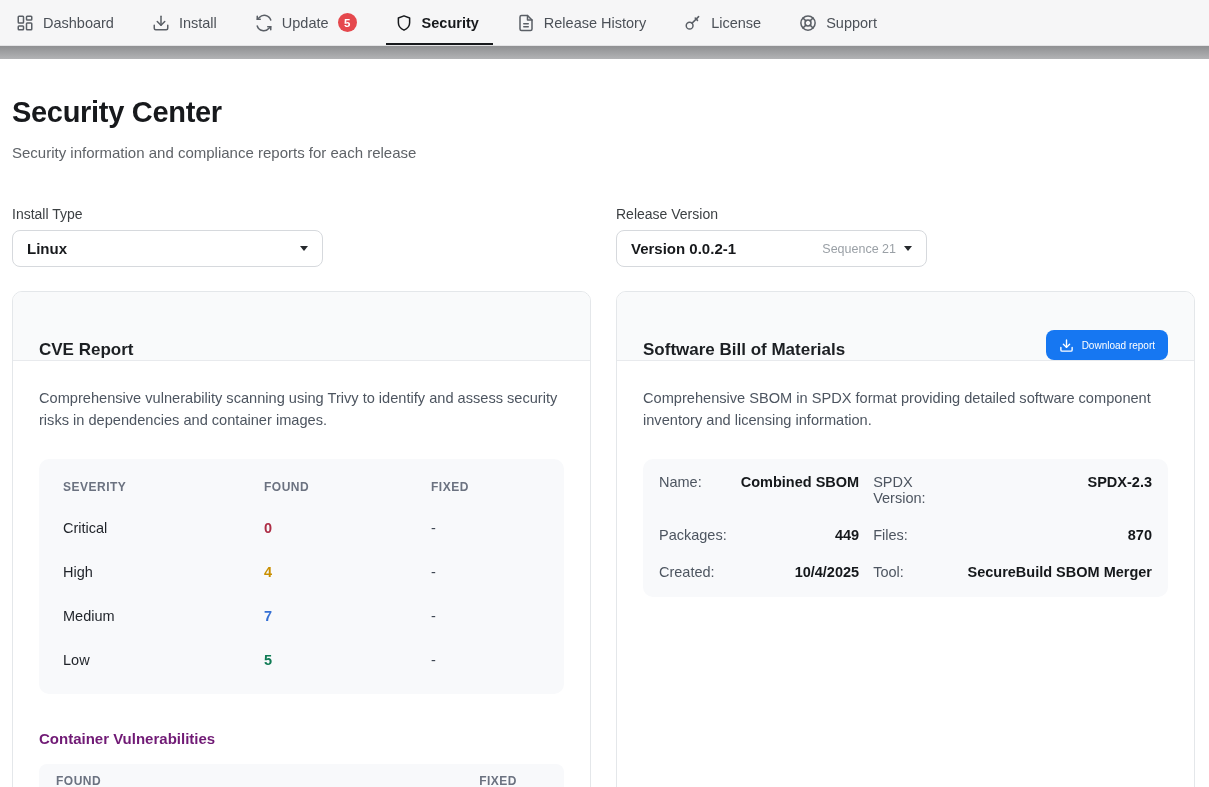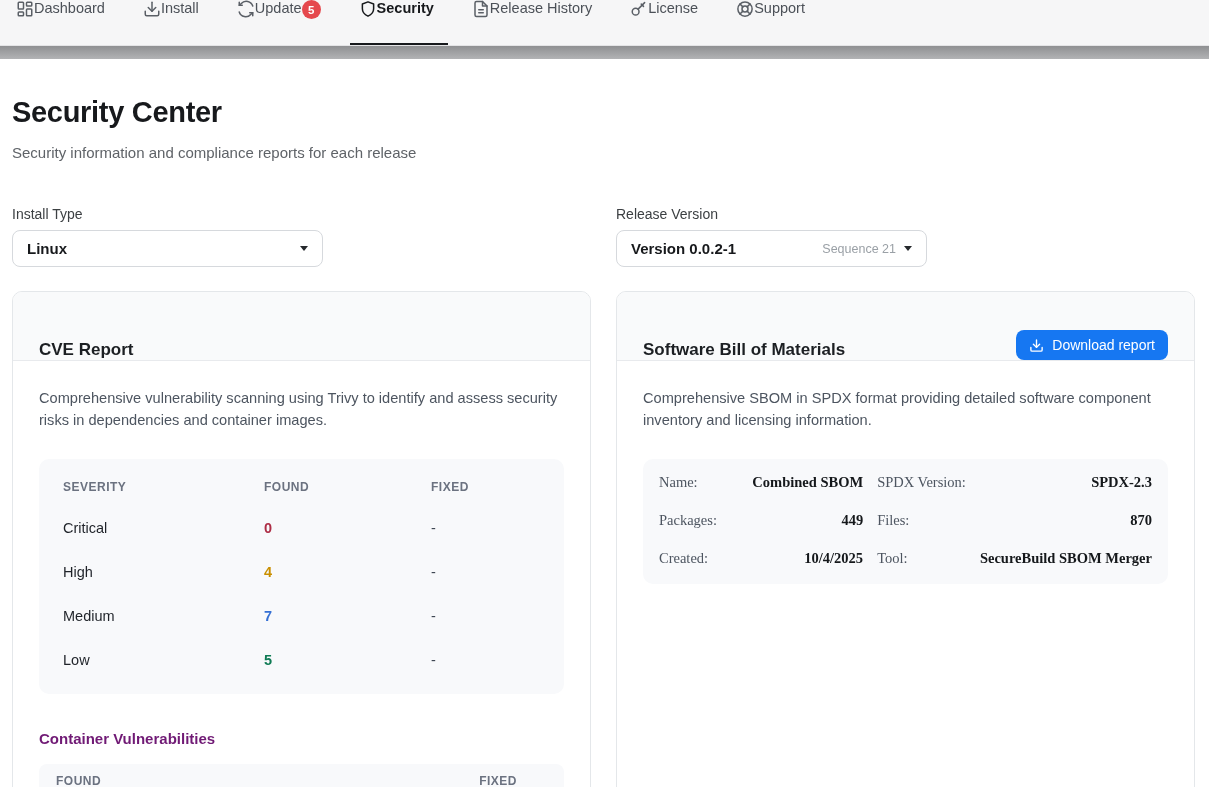--- a/index.html
+++ b/index.html
@@ -16,21 +16,22 @@
     height: 46px;
     background: #f6f6f7;
     border-bottom: 1px solid #e4e4e6;
     display: flex;
     align-items: stretch;
     padding: 0 16px;
     gap: 38px;
   }
   .nav-item {
     display: flex;
-    align-items: flex-start;
+    align-items: center;
+    gap: 9px;
     font-size: 14.5px;
     color: #4c5158;
     position: relative;
     cursor: pointer;
     white-space: nowrap;
   }
   .nav-item svg { width: 18px; height: 18px; stroke: #5a5f66; }
   .nav-item.active { color: #17191c; font-weight: 600; }
   .nav-item.active svg { stroke: #17191c; }
   .nav-item.active::after {
@@ -201,38 +202,37 @@
   .btn-primary {
     display: inline-flex;
     align-items: center;
     gap: 8px;
     background: #1677f2;
     color: #fff;
     border: none;
     border-radius: 8px;
     height: 30px;
     padding: 0 13px;
-    font-size: 14px;
+    font-size: 10px;
     font-weight: 500;
     font-family: inherit;
     cursor: pointer;
   }
   .btn-primary svg { width: 15px; height: 15px; stroke: #fff; }
   .sbom-box {
     margin-top: 28px;
     background: #f8f9fb;
     border-radius: 10px;
     padding: 15px 16px 17px;
     display: grid;
     grid-template-columns: auto 1fr auto 1fr;
     column-gap: 14px;
     row-gap: 21px;
     font-size: 14.5px;
     align-items: baseline;
-    font-family: Liberation Serif, serif;
   }
   .sbom-label { color: #4d5560; }
   .sbom-value { font-weight: 700; color: #15181b; text-align: right; white-space: nowrap; }
 </style>
 </head>
 <body>
 
 <nav class="topnav">
   <div class="nav-item">
     <span style="display:flex">

